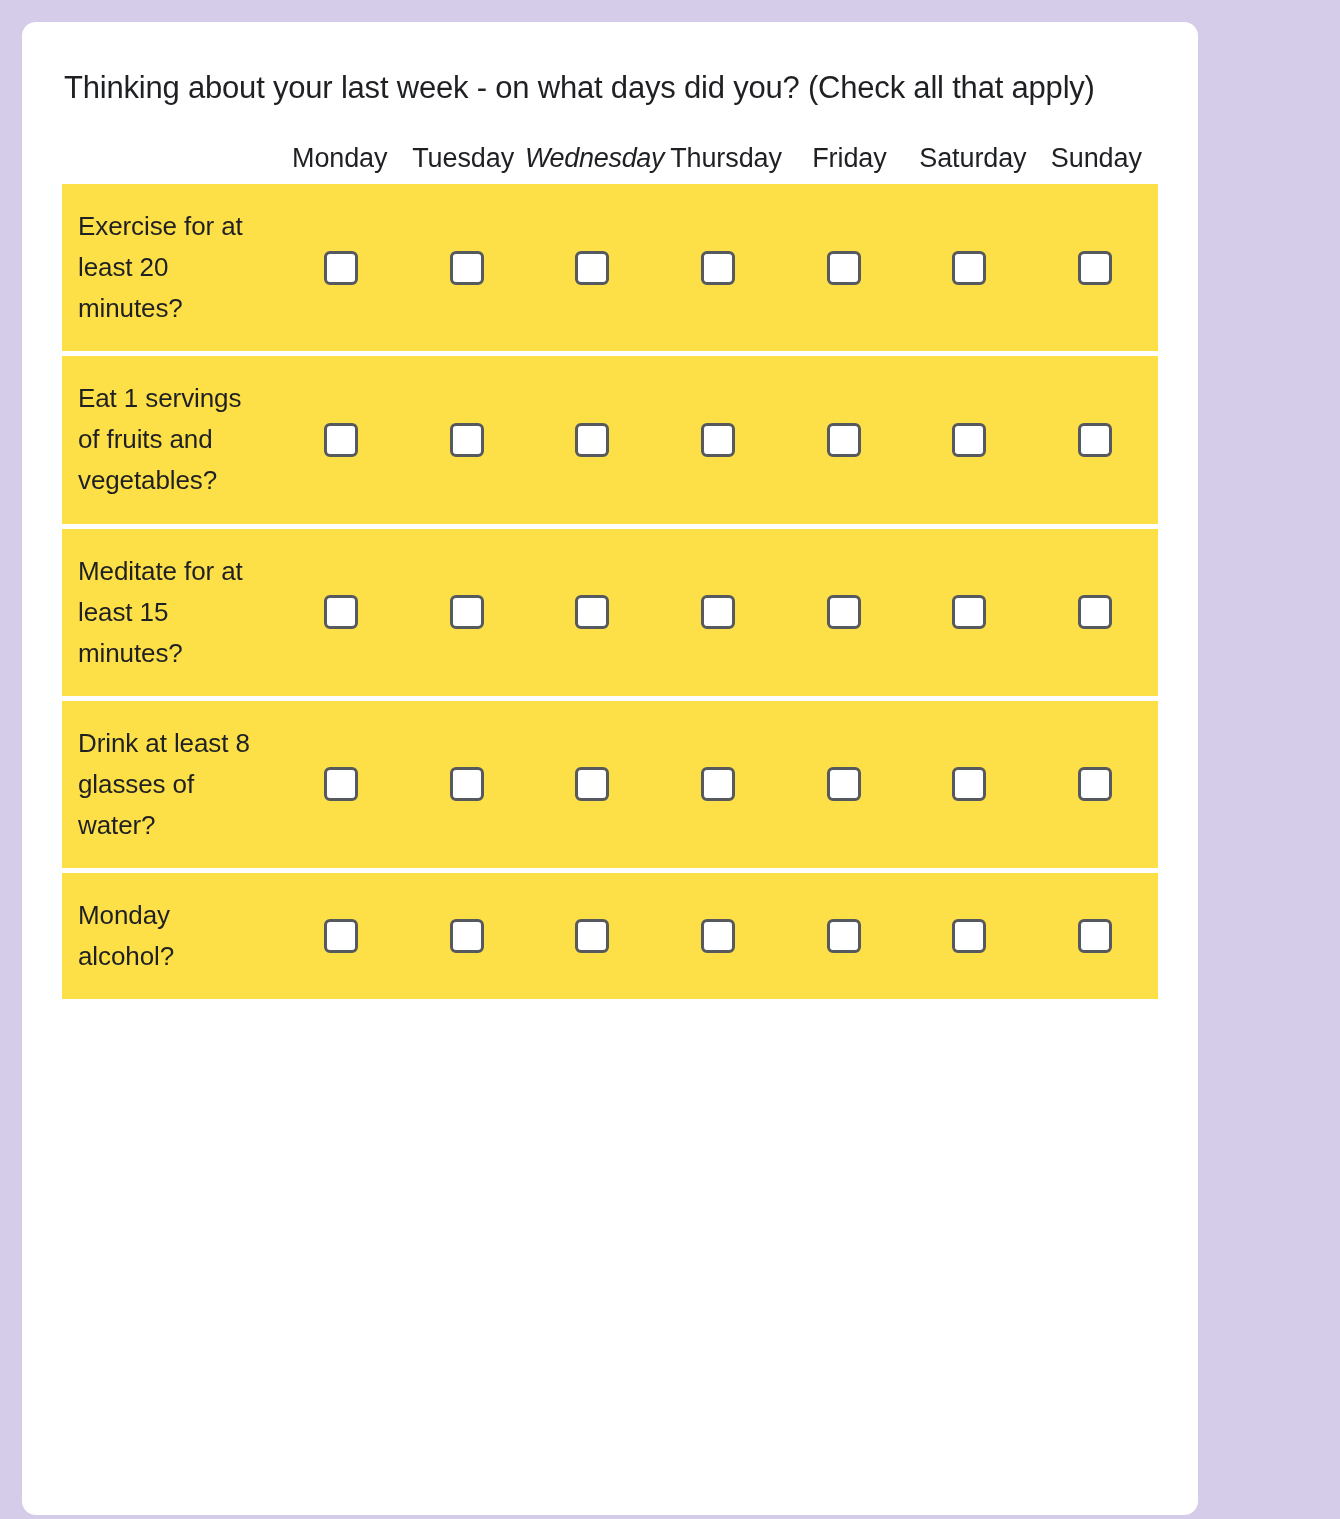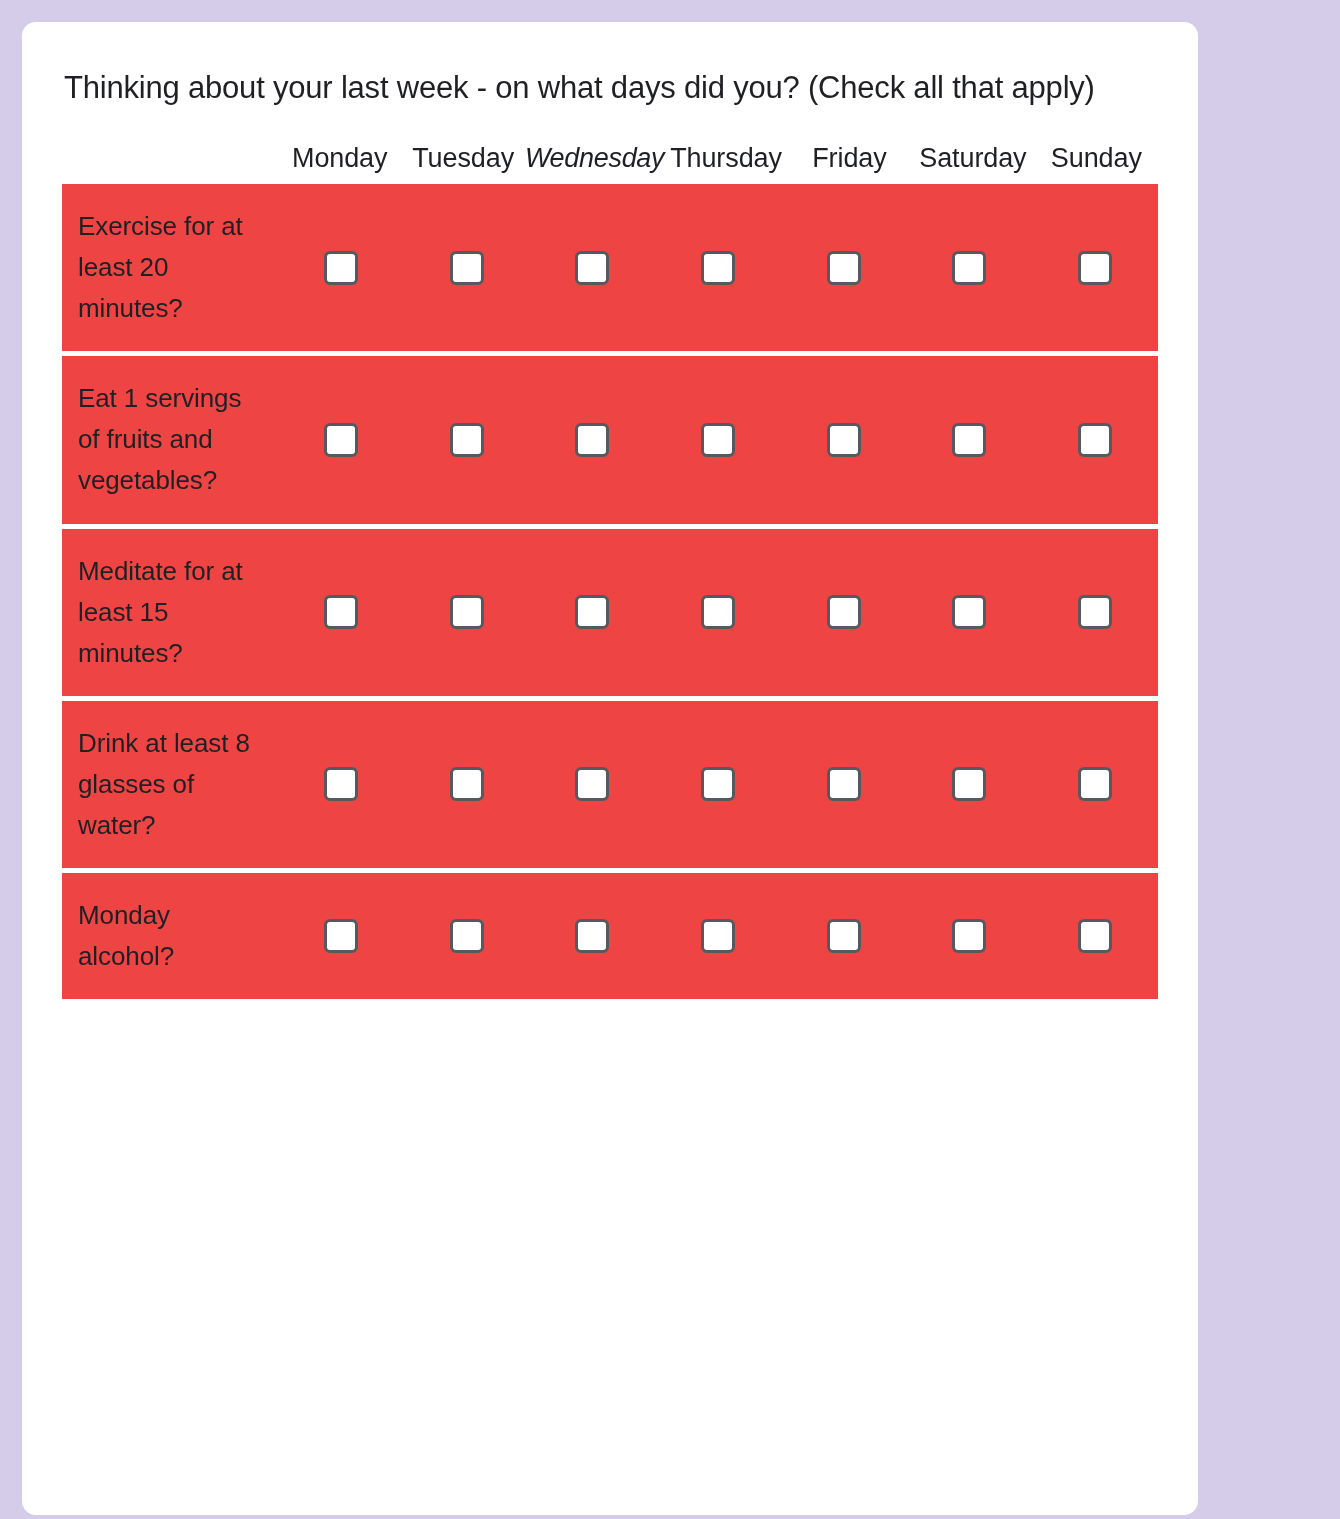--- a/index.html
+++ b/index.html
@@ -86,21 +86,21 @@
     font-size: 27px;
     line-height: 1.2;
     color: #1f2023;
     font-weight: 400;
     letter-spacing: -0.1px;
     white-space: nowrap;
   }
 
   
   .body-row {
-    background: #ef4444;
+    background: #fde047;
     margin-bottom: 5px;
   }
 
   .body-row .label-cell {
     padding-top: 22px;
     padding-bottom: 22px;
     align-items: center;
   }
 
   .body-row .day-cell {

